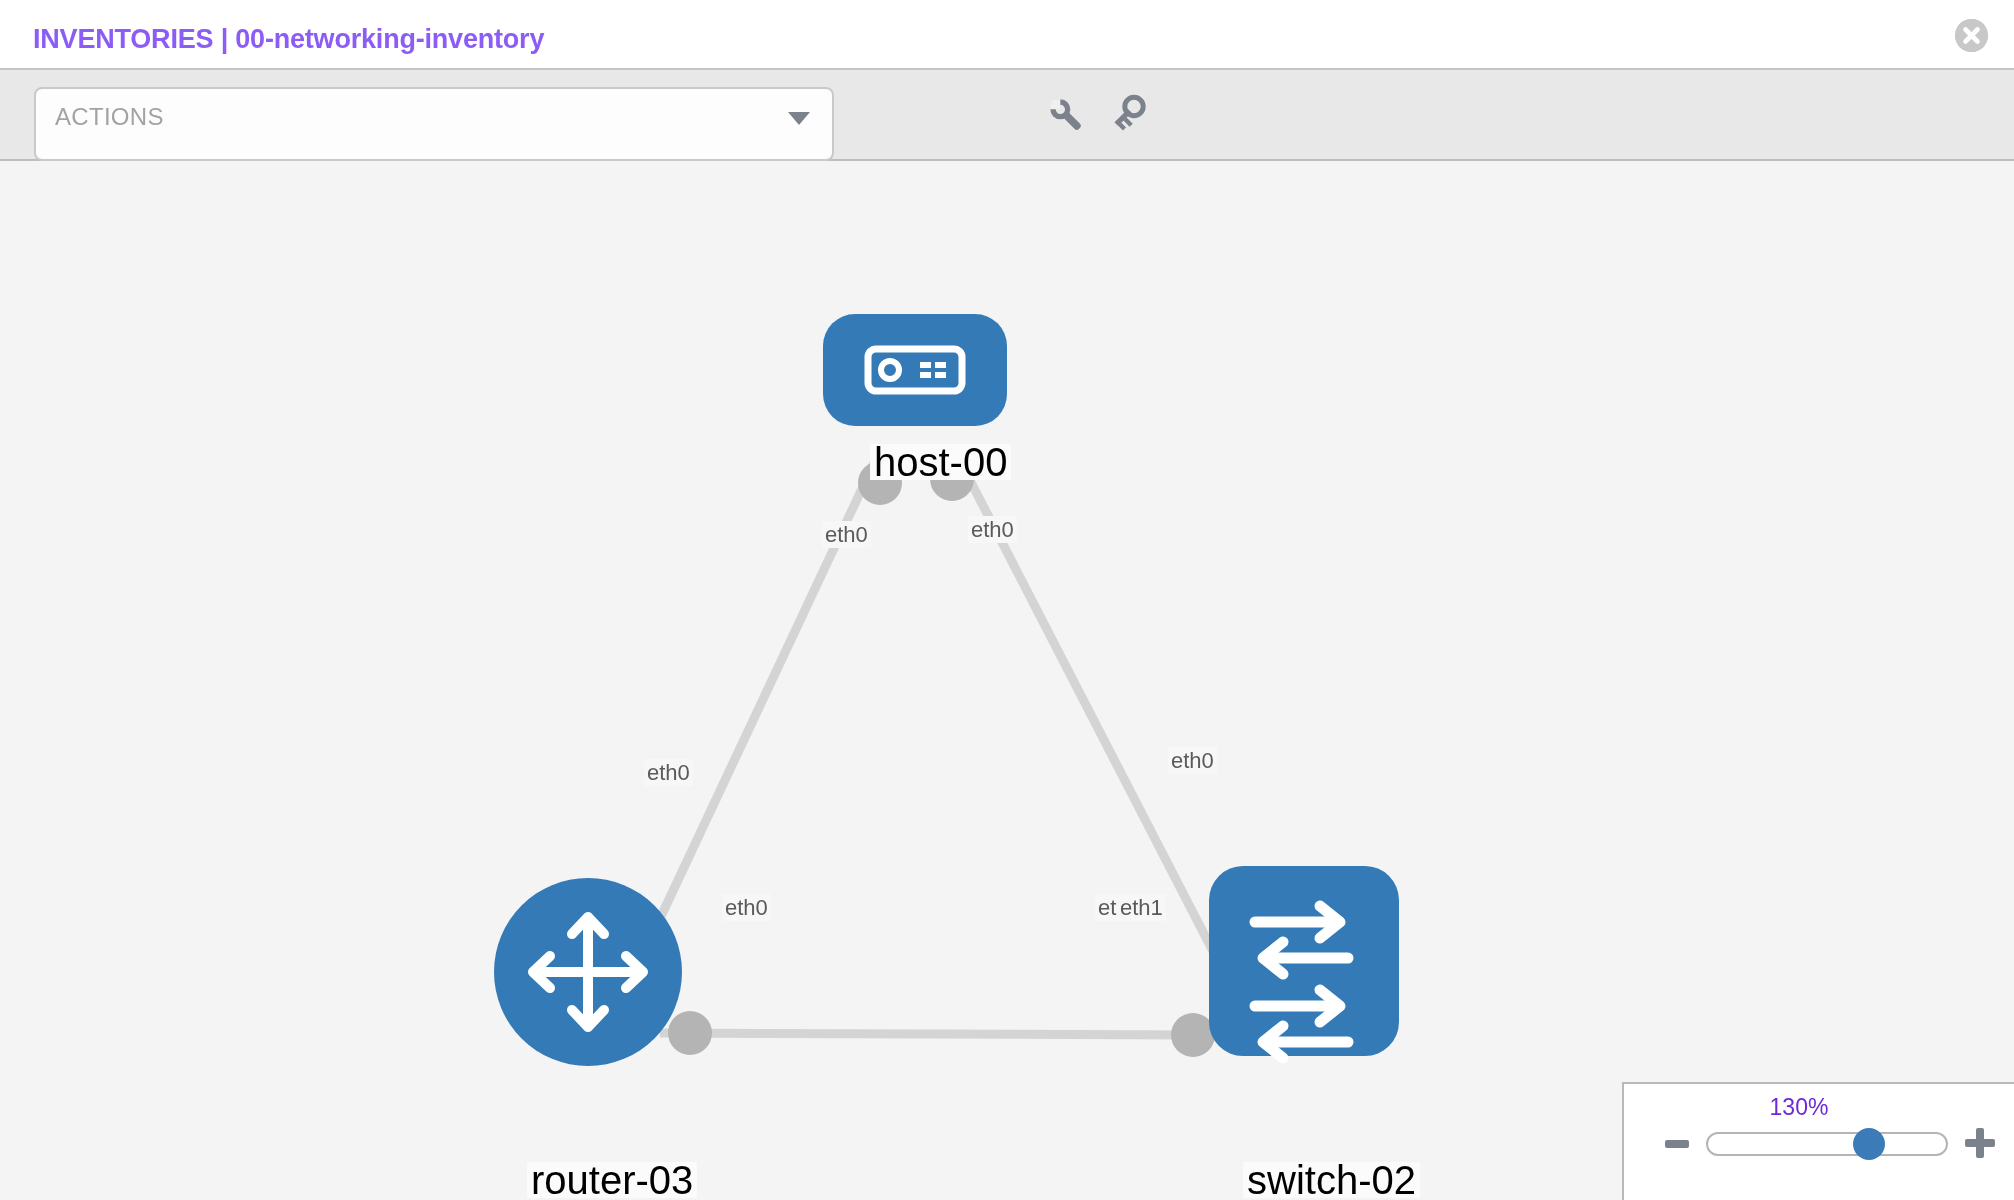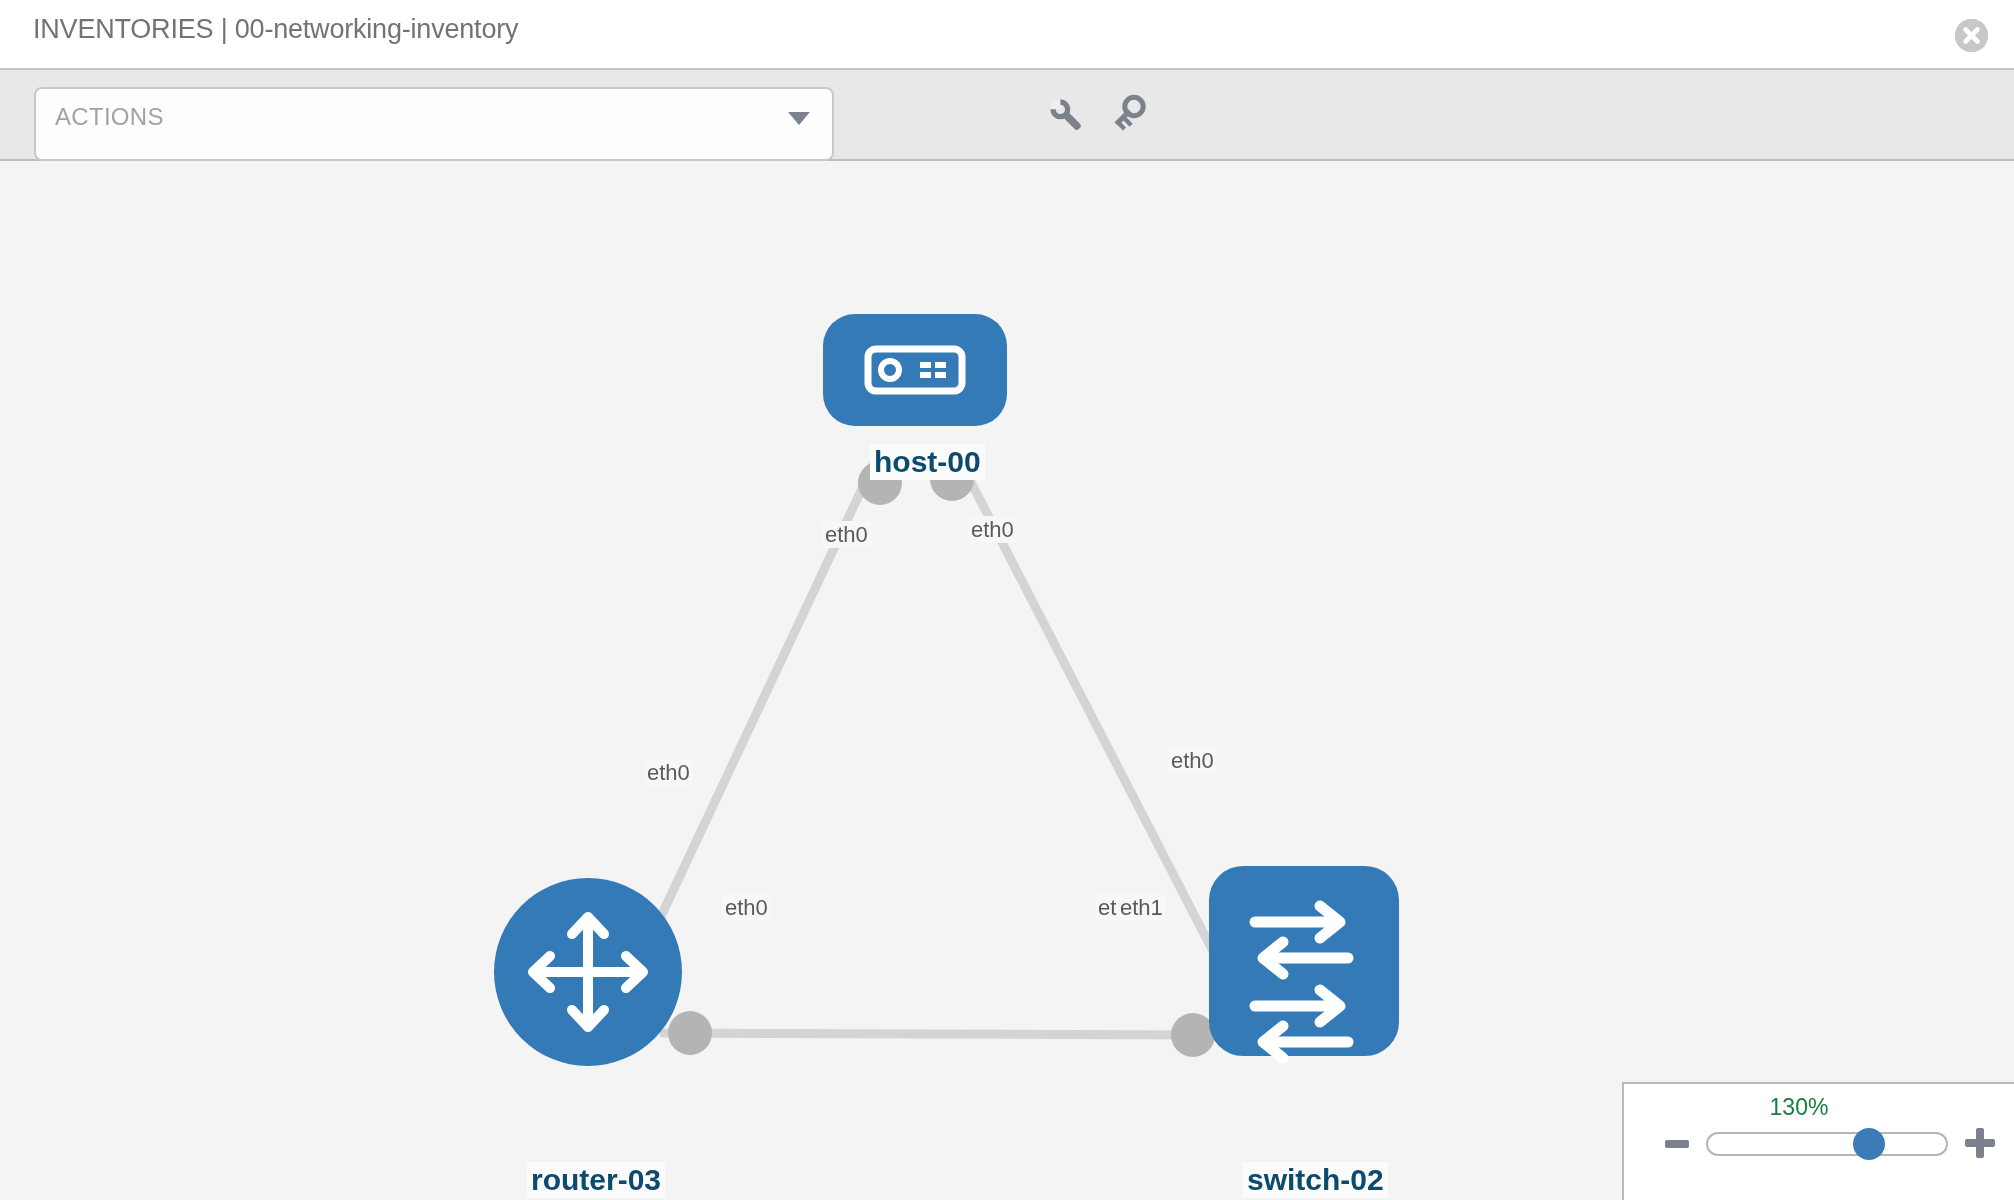--- a/index.html
+++ b/index.html
@@ -24,24 +24,24 @@
     position: absolute;
     left: 0; top: 0;
     width: 2014px;
     height: 68px;
     background: #ffffff;
     box-sizing: border-box;
   }
   .header-title {
     position: absolute;
     left: 33px;
-    top: 14px;
+    top: 24px;
     font-size: 27px;
-    font-weight: normal;
-    color: #737373;
+    font-weight: bold;
+    color: #8b5cf6;
     letter-spacing: -0.2px;
     white-space: nowrap;
     font-stretch: condensed;
   }
   .close-btn {
     position: absolute;
     right: 26px;
     top: 19px;
     width: 33px;
     height: 33px;
@@ -138,27 +138,26 @@
     position: absolute;
     left: 0; top: 0;
     width: 2014px;
     height: 1039px;
   }
 
   
   .node-label {
     position: absolute;
     background: #fbfbfb;
-    color: #0c4a6e;
-    font-size: 30px;
+    color: #000000;
+    font-size: 40px;
     line-height: 36px;
     padding: 0 4px;
     white-space: nowrap;
     font-stretch: condensed;
-    font-weight: bold;
   }
   .iface-label {
     position: absolute;
     background: #f7f7f7;
     color: #5a5a5a;
     font-size: 22px;
     line-height: 27px;
     padding: 0 3px;
     white-space: nowrap;
     font-stretch: condensed;
@@ -177,21 +176,21 @@
     border-left: 2px solid #b9b9b9;
     box-sizing: border-box;
   }
   .zoom-pct {
     position: absolute;
     top: 10px;
     left: 0;
     width: 350px;
     text-align: center;
     font-size: 23px;
-    color: #15803d;
+    color: #6d28d9;
     font-stretch: condensed;
   }
   .zoom-minus, .zoom-plus {
     position: absolute;
     cursor: pointer;
   }
   .zoom-minus { left: 40px; top: 47px; width: 26px; height: 26px; }
   .zoom-plus  { left: 340px; top: 43px; width: 32px; height: 32px; }
 
   .zoom-track {

